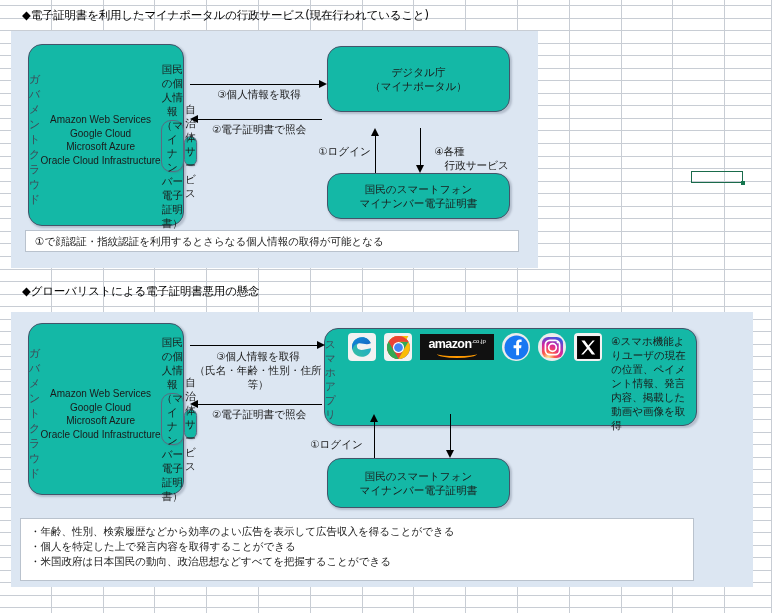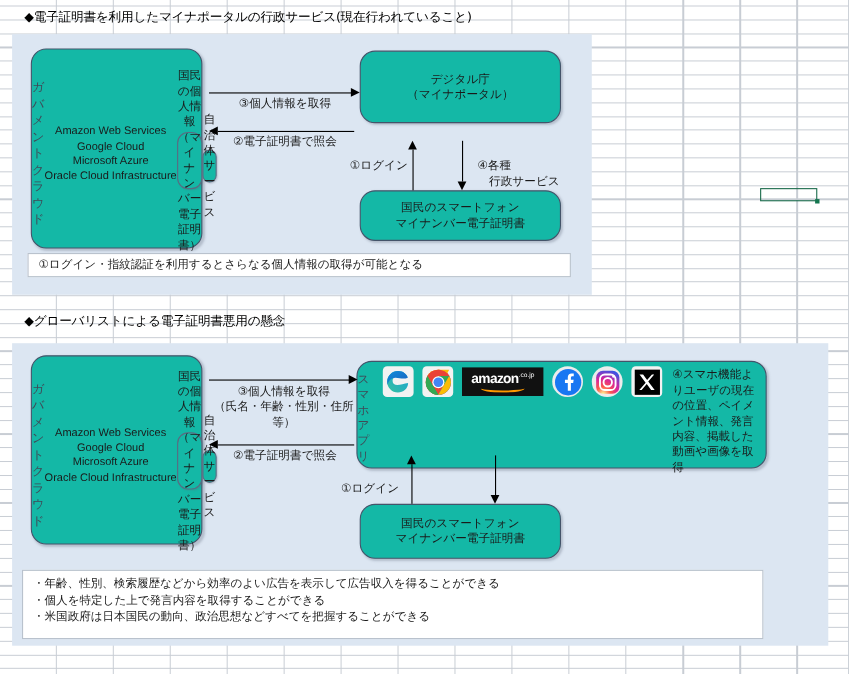--- a/index.html
+++ b/index.html
@@ -264,21 +264,21 @@
 <div class="arrow-line arrow-v" style="left:375px; top:136px; height:37px;"></div>
 <div class="arrow-head head-up" style="left:371px; top:128px;"></div>
 <div class="arrow-label" style="left:318px; top:144px;">①ログイン</div>
 
 <div class="arrow-line arrow-v" style="left:420px; top:128px; height:37px;"></div>
 <div class="arrow-head head-down" style="left:416px; top:165px;"></div>
 <div class="arrow-label" style="left:434px; top:144px;">④各種
 　行政サービス</div>
 
 <div class="note-box" id="note-top">
-  <div>①ログイン・指紋認証を利用するとさらなる個人情報の取得が可能となる</div>
+  <div>①で顔認証・指紋認証を利用するとさらなる個人情報の取得が可能となる</div>
 </div>
 
 <div class="section-heading" id="heading-2">◆グローバリストによる電子証明書悪用の懸念</div>
 <div class="blue-panel" id="panel-bottom"></div>
 
 <div class="rbox" id="gov-cloud-bot">
   <div class="rbox-title">ガバメントクラウド</div>
   <div class="gov-cloud-list">
     <div class="rbox-line">Amazon Web Services</div>
     <div class="rbox-line">Google Cloud</div>

